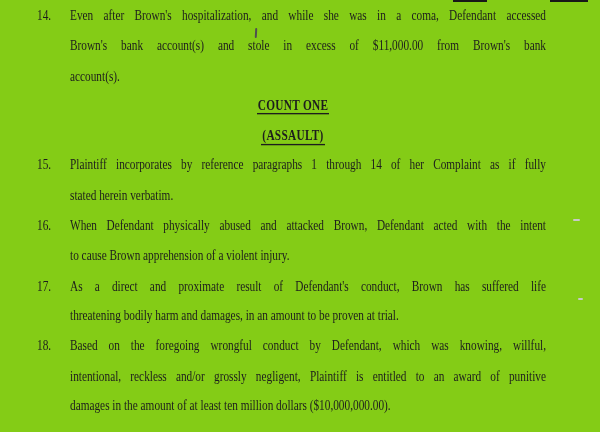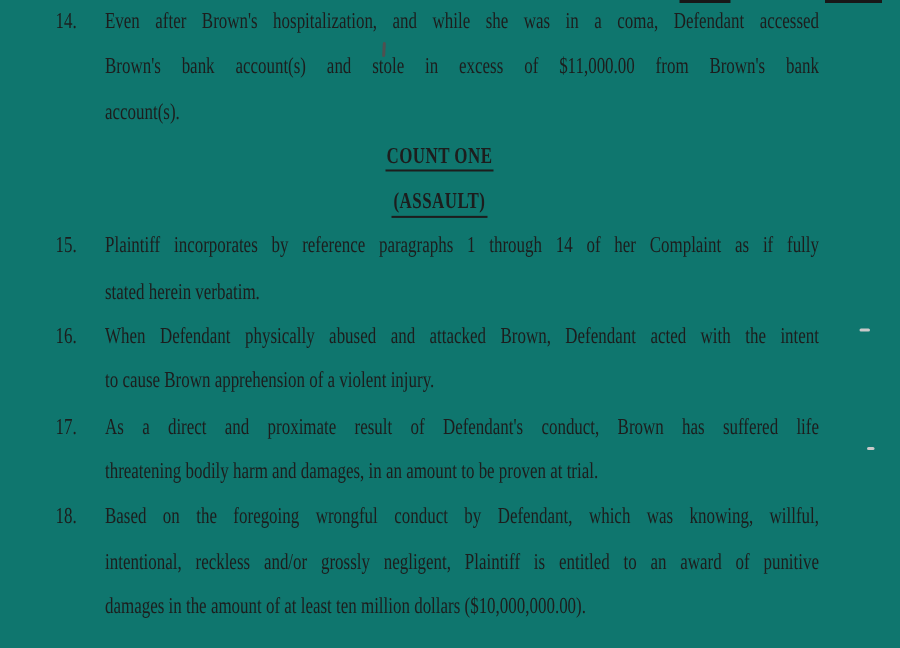--- a/index.html
+++ b/index.html
@@ -1,20 +1,20 @@
 <!DOCTYPE html>
 <html><head>
 <meta charset="utf-8">
 <style>
   html, body { margin: 0; padding: 0; }
   .page {
     position: relative;
     width: 600px;
     height: 432px;
-    background: #0f766e;
+    background: #84cc16;
     overflow: hidden;
     font-family: "Liberation Serif", "DejaVu Serif", serif;
     color: #1d1d1d;
   }
   
   .textcol {
     position: absolute;
     left: 70px;
     top: 0;
     width: 476px;

